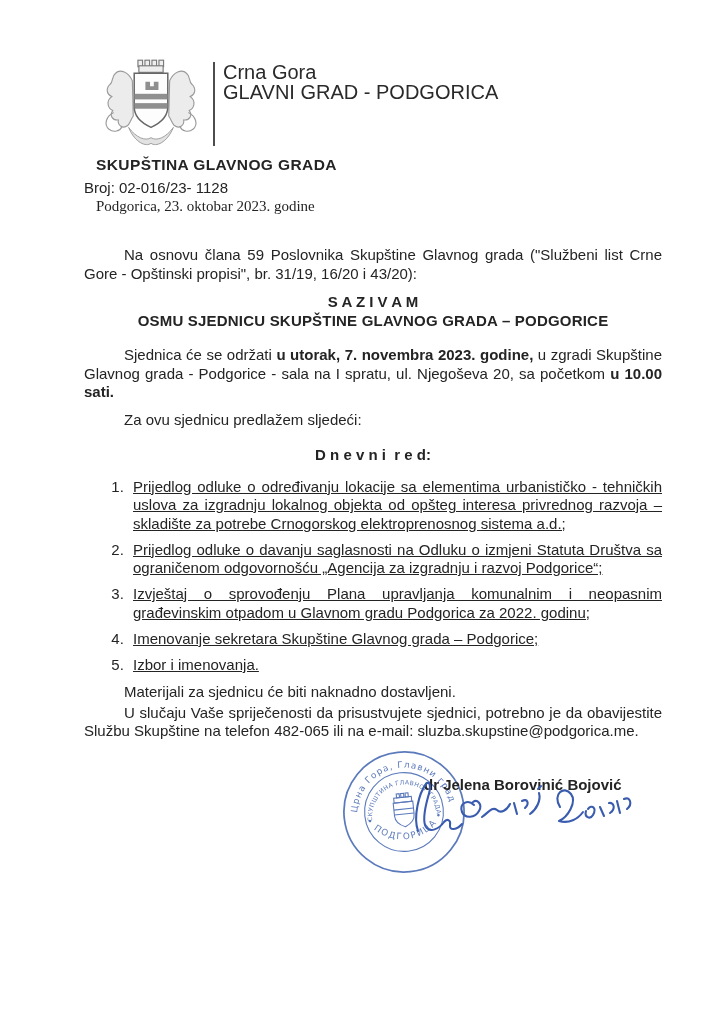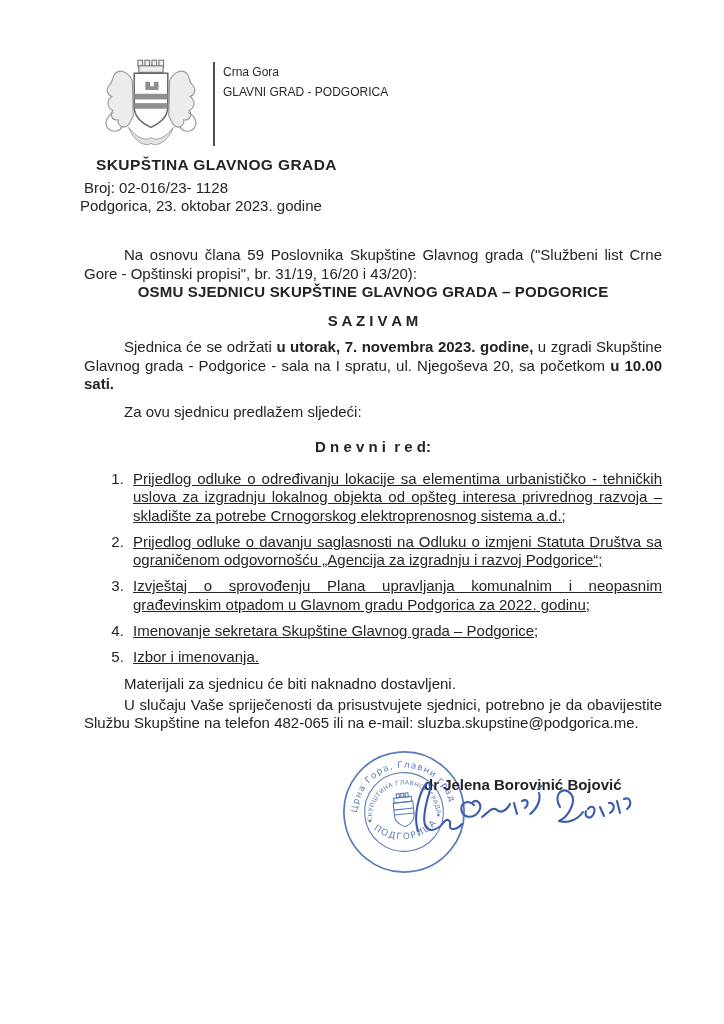--- a/index.html
+++ b/index.html
@@ -10,34 +10,34 @@
     background:#ffffff;
     font-family:"Liberation Sans", sans-serif;
     font-size:15px;line-height:18.5px;
     color:#242424;
     overflow:hidden;
   }
   
   .letterhead{position:absolute;top:58px;left:95px;display:flex;align-items:flex-start;}
   .coa{width:112px;height:94px;}
   .lh-divider{width:2px;height:84px;background:#4d4d4d;margin:4px 8px 0 6px;}
-  .lh-text{padding-top:4px;font-size:12px;line-height:20px;color:#2a2a2a;}
+  .lh-text{padding-top:4px;font-size:20px;line-height:20px;color:#2a2a2a;}
   .office-name{position:absolute;top:156px;left:96px;font-weight:bold;font-size:15.5px;letter-spacing:.4px;}
   .doc-number{position:absolute;top:179px;left:84px;}
-  .doc-date{position:absolute;top:197px;left:80px;}
+  .doc-date{position:absolute;top:197px;left:96px;font-family:Liberation Serif, serif;}
   
   .content{position:absolute;top:246px;left:84px;width:578px;}
   .para{margin:0;text-align:justify;}
   .indent{text-indent:40px;}
   .center{text-align:center;}
   b,.bold{font-weight:bold;}
   .spaced{white-space:pre;}
   .h-sazivam{margin:10px 0 0 0;font-weight:bold;}
   .h-osmu{margin:0;font-weight:bold;letter-spacing:.2px;}
-  .p-session{margin-top:8px;}
+  .p-session{margin-top:16px;}
   .p-proposal{margin-top:9px;}
   .h-dnevni{margin:17px 0 13px 0;font-weight:bold;}
   ol.agenda{margin:0;padding:0 0 0 44px;text-decoration:underline;}
   ol.agenda li{margin:0 0 7.5px 0;padding-left:5px;text-align:justify;}
   .p-materials{margin-top:9px;}
   .p-absence{margin-top:2px;}
   
   .sig-title{position:absolute;top:756px;left:418px;font-weight:bold;z-index:2;}
   .sig-name{position:absolute;top:776px;left:424px;font-weight:bold;z-index:2;}
   .stamp{position:absolute;top:748px;left:340px;width:128px;height:128px;transform:rotate(-6deg);z-index:1;opacity:.92;}
@@ -91,22 +91,22 @@
     </div>
   </div>
 
   <div class="office-name">SKUPŠTINA GLAVNOG GRADA</div>
   <div class="doc-number">Broj: 02-016/23- 1128</div>
   <div class="doc-date">Podgorica, 23. oktobar 2023. godine</div>
 
   <div class="content">
     <p class="para indent">Na osnovu člana 59 Poslovnika Skupštine Glavnog grada ("Službeni list Crne Gore - Opštinski propisi", br. 31/19, 16/20 i 43/20):</p>
 
+    <p class="para center h-sazivam spaced">S A Z I V A M</p>
     <p class="para center h-osmu">OSMU SJEDNICU SKUPŠTINE GLAVNOG GRADA – PODGORICE</p>
-    <p class="para center h-sazivam spaced">S A Z I V A M</p>
 
     <p class="para indent p-session"><span>Sjednica će se održati </span><b>u utorak, 7. novembra 2023. godine,</b><span> u zgradi Skupštine Glavnog grada - Podgorice - sala na I spratu, ul. Njegoševa 20, sa početkom </span><b>u 10.00 sati.</b></p>
 
     <p class="para indent p-proposal">Za ovu sjednicu predlažem sljedeći:</p>
 
     <p class="para center h-dnevni spaced">D n e v n i  r e d:</p>
 
     <ol class="agenda">
       <li>Prijedlog odluke o određivanju lokacije sa elementima urbanističko - tehničkih uslova za izgradnju lokalnog objekta od opšteg interesa privrednog razvoja – skladište za potrebe Crnogorskog elektroprenosnog sistema a.d.;</li>
       <li>Prijedlog odluke o davanju saglasnosti na Odluku o izmjeni Statuta Društva sa ograničenom odgovornošću „Agencija za izgradnju i razvoj Podgorice“;</li>

